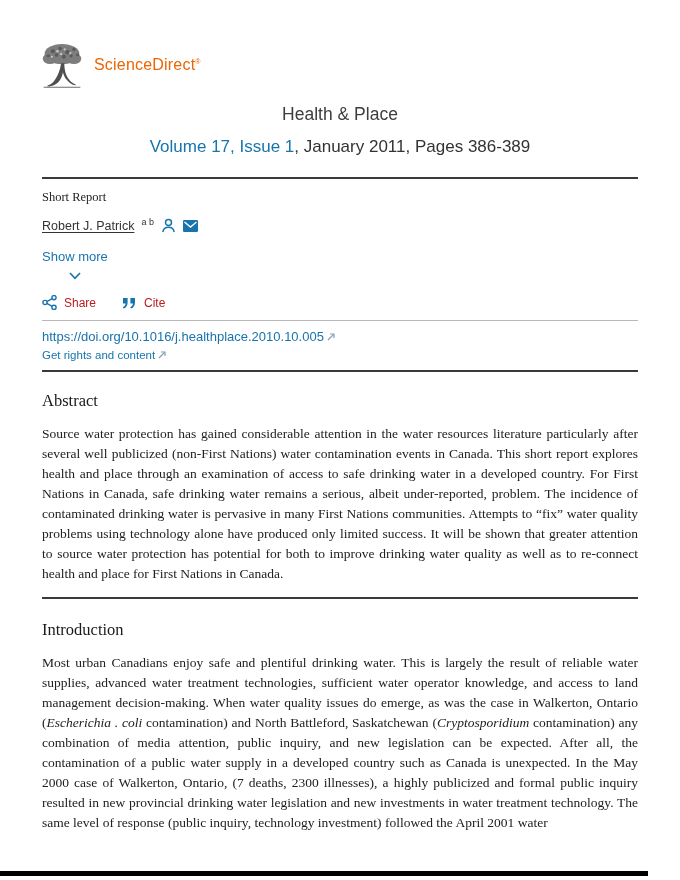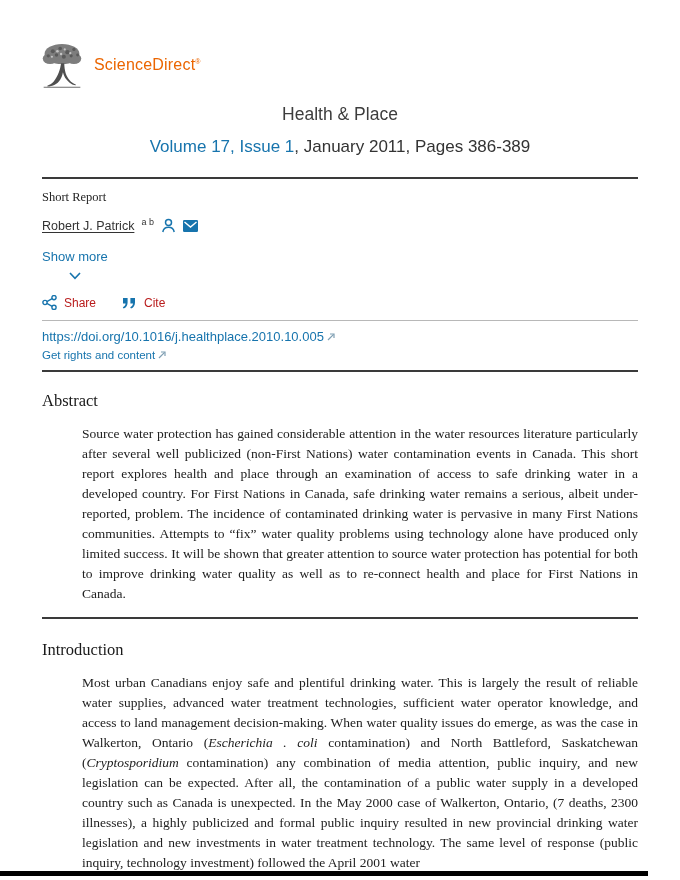--- a/index.html
+++ b/index.html
@@ -85,21 +85,20 @@
   .section-heading {
     font-family: "Liberation Serif", serif;
     font-weight: 400; font-size: 16.5px; color: #1a1a1a;
   }
   .abstract-heading { margin-top: 19px; }
   .body-text {
     margin-top: 13px;
     font-family: "Liberation Serif", serif;
     font-size: 13.5px; line-height: 20px; color: #212121;
     text-align: justify;
-    margin-left: 40px;
   }
   .body-text i { font-style: italic; }
 
   .rule-intro { margin-top: 13px; }
   .intro-heading { margin-top: 21px; }
 
   .bottom-bar {
     position: absolute; left: 0; top: 871px;
     width: 648px; height: 5px; background: #000;
   }

